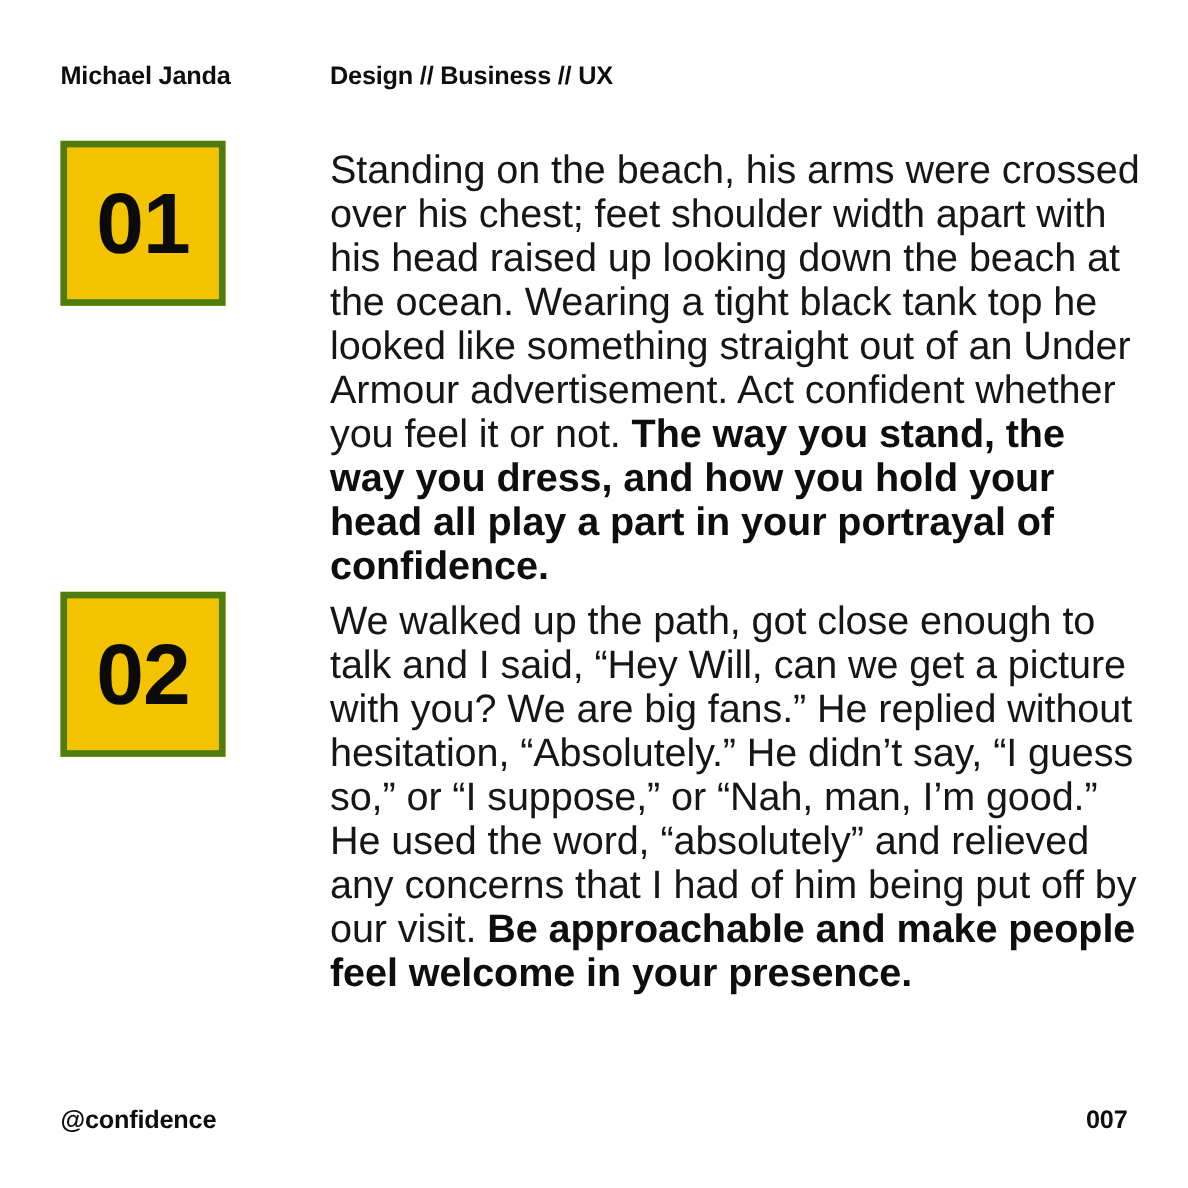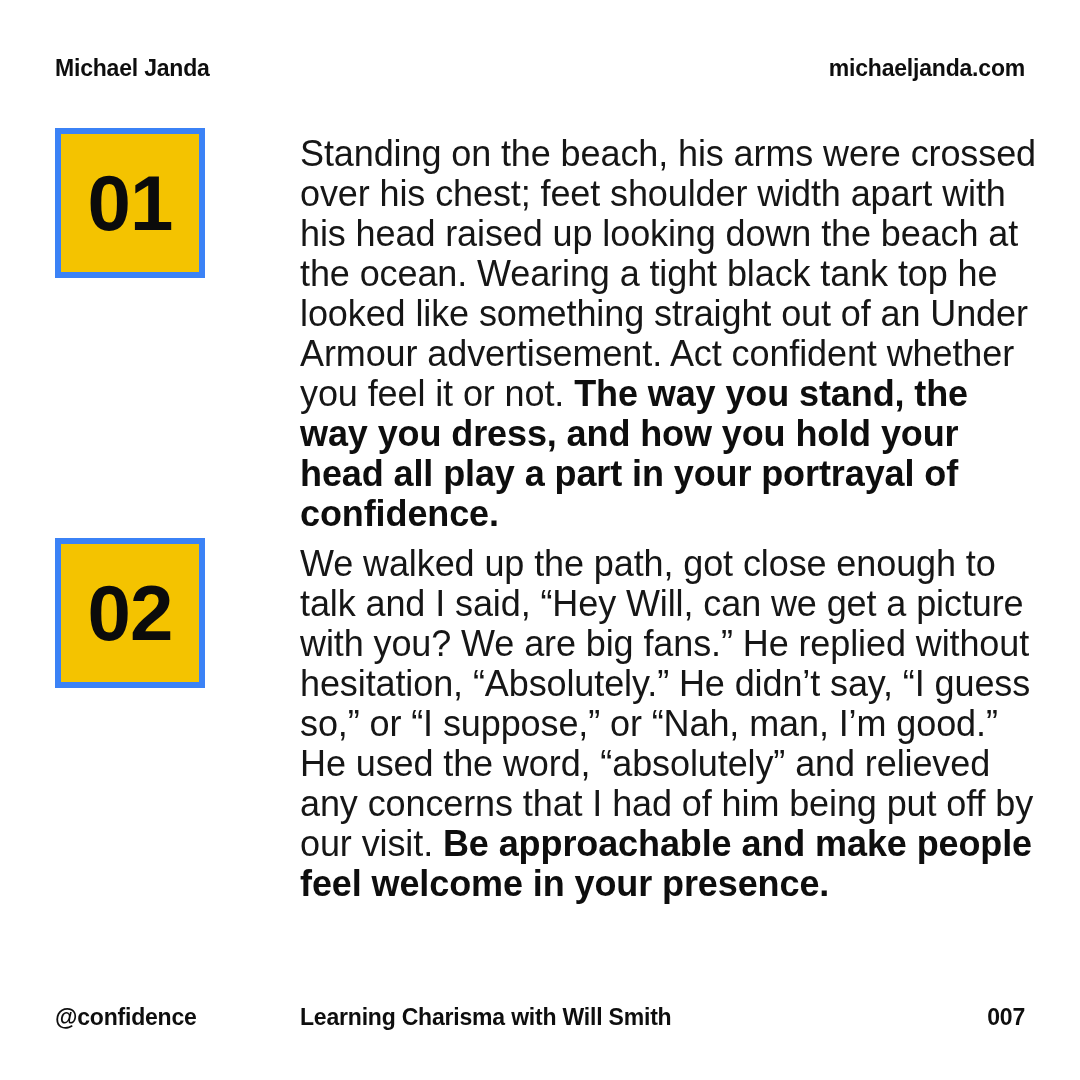--- a/index.html
+++ b/index.html
@@ -40,21 +40,21 @@
     left: 55px;
     display: grid;
     grid-template-columns: 245px 740px;
   }
   .section.first  { top: 128px; }
   .section.second { top: 538px; }
   .numbox {
     width: 150px;
     height: 150px;
     background: var(--accent);
-    border: 6px solid #3b82f6;
+    border: 6px solid #4d7c0f;
     display: flex;
     align-items: center;
     justify-content: center;
   }
   .numbox span {
     font-weight: bold;
     font-size: 78px;
     letter-spacing: -1px;
     color: #0b0b0b;
     line-height: 1;
@@ -80,21 +80,21 @@
     color: var(--heading-ink);
   }
 </style>
 </head>
 <body>
 
 <div class="page">
 
   <div class="bar header">
     <span>Michael Janda</span>
-    <span class="right">michaeljanda.com</span>
+    <span>Design // Business // UX</span>
   </div>
 
   <div class="section first">
     <div>
       <div class="numbox">
         <span>01</span>
       </div>
     </div>
     <div class="content">
       <p><span>Standing on the beach, his arms were crossed over his chest; feet shoulder width apart with his head raised up looking down the beach at the ocean. Wearing a tight black tank top he looked like something straight out of an Under Armour advertisement. Act confident whether you feel it or not.</span> <strong>The way you stand, the way you dress, and how you hold your head all play a part in your portrayal of confidence.</strong></p>
@@ -107,17 +107,16 @@
         <span>02</span>
       </div>
     </div>
     <div class="content">
       <p><span>We walked up the path, got close enough to talk and I said, “Hey Will, can we get a picture with you? We are big fans.” He replied without hesitation, “Absolutely.” He didn’t say, “I guess so,” or “I suppose,” or “Nah, man, I’m good.” He used the word, “absolutely” and relieved any concerns that I had of him being put off by our visit.</span> <strong>Be approachable and make people feel welcome in your presence.</strong></p>
     </div>
   </div>
 
   <div class="bar footer">
     <span>@confidence</span>
-    <span>Learning Charisma with Will Smith</span>
     <span class="right">007</span>
   </div>
 
 </div>
 
 </body></html>

